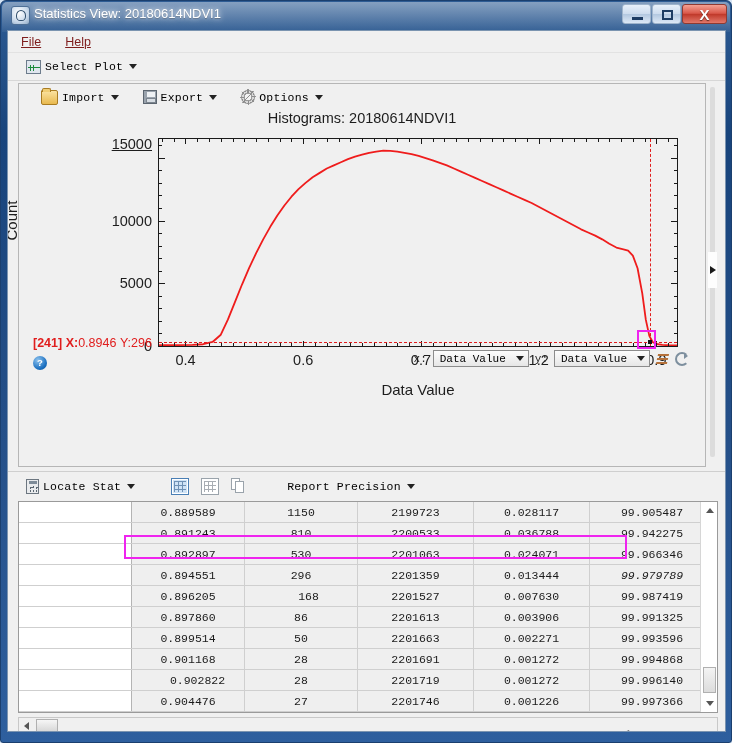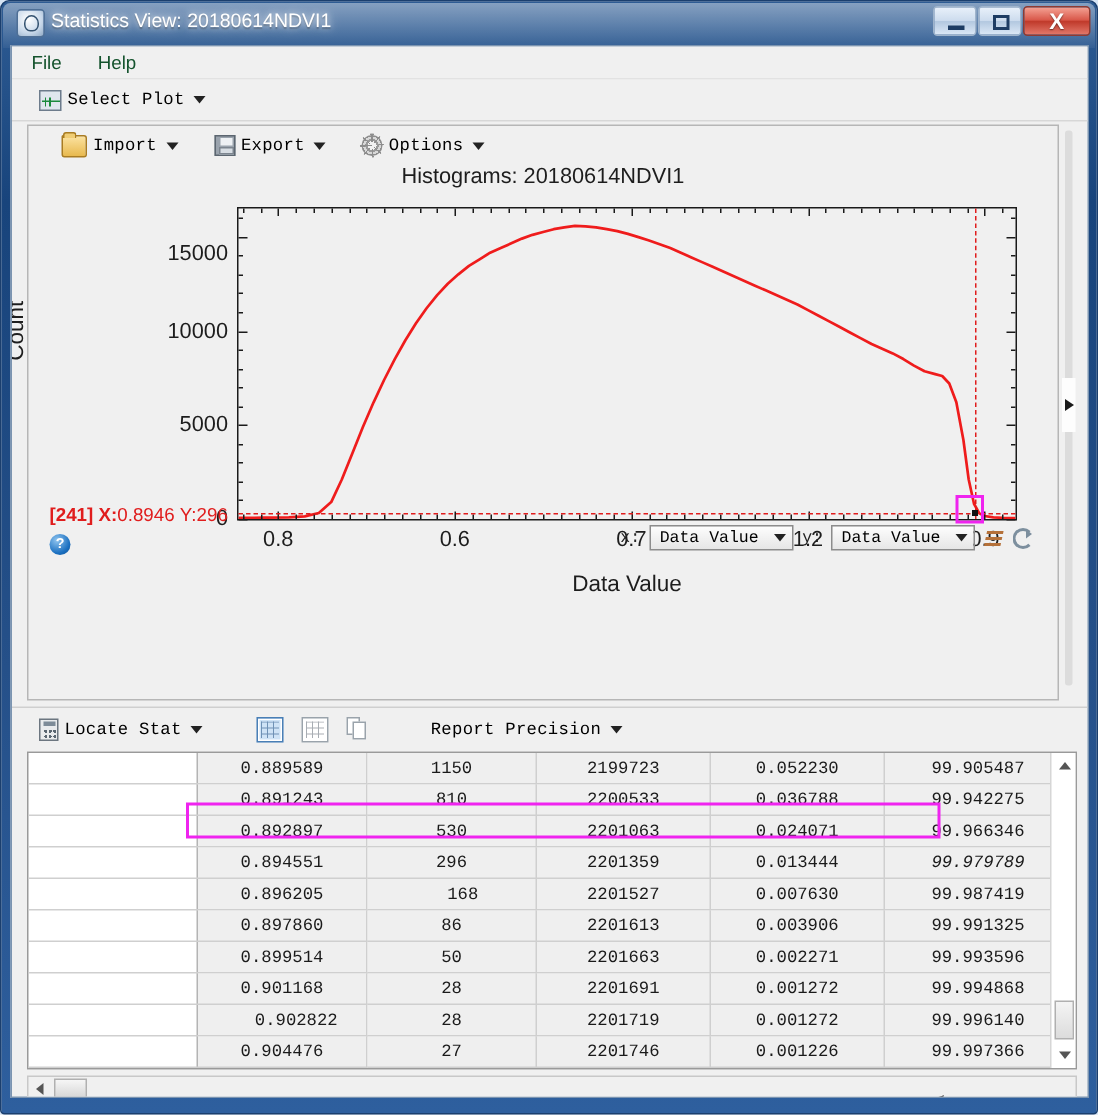--- a/index.html
+++ b/index.html
@@ -71,21 +71,21 @@
     box-sizing:border-box;overflow:hidden;
   }
 
   
   .menubar{
     position:absolute;left:0;top:0;width:100%;height:22px;
     background:#f0f0f0;border-bottom:1px solid #e2e2e2;
     display:flex;align-items:center;padding-left:10px;gap:18px;
     box-sizing:border-box;
   }
-  .menu-item{font-size:12.5px;color:#14532d;padding:2px 3px;cursor:default;}
+  .menu-item{font-size:12.5px;color:#7f1d1d;padding:2px 3px;cursor:default;text-decoration:underline;}
 
   
   .toolbar-top{
     position:absolute;left:0;top:22px;width:100%;height:28px;
     background:#f0f0f0;display:flex;align-items:center;padding-left:14px;
     box-sizing:border-box;border-bottom:1px solid #d7d7d7;
   }
   .tb-btn{display:flex;align-items:center;gap:4px;cursor:default;padding:2px 4px;}
   .tb-label{font-family:"Liberation Mono",monospace;font-size:11.5px;color:#000;letter-spacing:.2px;}
   .caret{
@@ -422,21 +422,21 @@
             <div class="tick-mr" style="top: 207px;"></div>
             <div class="ytick" style="top: 207px;">0</div>
             <div class="tick-m" style="top: 144.273px;"></div>
             <div class="tick-mr" style="top: 144.273px;"></div>
             <div class="ytick" style="top: 144.273px;">5000</div>
             <div class="tick-m" style="top: 81.5455px;"></div>
             <div class="tick-mr" style="top: 81.5455px;"></div>
             <div class="ytick" style="top: 81.5455px;">10000</div>
             <div class="tick-m" style="top: 18.8182px;"></div>
             <div class="tick-mr" style="top: 18.8182px;"></div>
-            <div class="ytick" style="top: 30px;">15000</div>
+            <div class="ytick" style="top: 5px; text-decoration: underline;">15000</div>
             <div class="tick-m" style="top: 194.455px; width: 3px;"></div>
             <div class="tick-mr" style="top: 194.455px; width: 3px;"></div>
             <div class="tick-m" style="top: 181.909px; width: 3px;"></div>
             <div class="tick-mr" style="top: 181.909px; width: 3px;"></div>
             <div class="tick-m" style="top: 169.364px; width: 3px;"></div>
             <div class="tick-mr" style="top: 169.364px; width: 3px;"></div>
             <div class="tick-m" style="top: 156.818px; width: 3px;"></div>
             <div class="tick-mr" style="top: 156.818px; width: 3px;"></div>
             <div class="tick-m" style="top: 131.727px; width: 3px;"></div>
             <div class="tick-mr" style="top: 131.727px; width: 3px;"></div>
@@ -451,21 +451,21 @@
             <div class="tick-m" style="top: 56.4545px; width: 3px;"></div>
             <div class="tick-mr" style="top: 56.4545px; width: 3px;"></div>
             <div class="tick-m" style="top: 43.9091px; width: 3px;"></div>
             <div class="tick-mr" style="top: 43.9091px; width: 3px;"></div>
             <div class="tick-m" style="top: 31.3636px; width: 3px;"></div>
             <div class="tick-mr" style="top: 31.3636px; width: 3px;"></div>
             <div class="tick-m" style="top: 6.27273px; width: 3px;"></div>
             <div class="tick-mr" style="top: 6.27273px; width: 3px;"></div>
             <div class="tick-b" style="left: 26.4886px;"></div>
             <div class="tick-t" style="left: 26.4886px;"></div>
-            <div class="xtick" style="left: 26.4886px;">0.8</div>
+            <div class="xtick" style="left: 26.4886px;">0.4</div>
             <div class="tick-b" style="left: 144.216px;"></div>
             <div class="tick-t" style="left: 144.216px;"></div>
             <div class="xtick" style="left: 144.216px;">0.6</div>
             <div class="tick-b" style="left: 261.943px;"></div>
             <div class="tick-t" style="left: 261.943px;"></div>
             <div class="xtick" style="left: 261.943px;">0.7</div>
             <div class="tick-b" style="left: 379.67px;"></div>
             <div class="tick-t" style="left: 379.67px;"></div>
             <div class="xtick" style="left: 379.67px;">1.2</div>
             <div class="tick-b" style="left: 497.398px;"></div>
@@ -611,21 +611,21 @@
     </div>
 
     <div class="table-wrap">
       <table class="stats" id="stats-table">
           <tbody>
             <tr>
               <td class="blank" style="width: 110px;"></td>
               <td style="width: 110px;">0.889589</td>
               <td style="width: 110px;">1150</td>
               <td style="width: 113px;">2199723</td>
-              <td style="width: 113px;">0.052230</td>
+              <td style="width: 113px;">0.028117</td>
               <td style="width: 122px;">99.905487</td>
             </tr>
             <tr>
               <td class="blank" style="width: 110px;"></td>
               <td class="sel" style="width: 110px;">0.891243</td>
               <td style="width: 110px;">810</td>
               <td style="width: 113px;">2200533</td>
               <td style="width: 113px;">0.036788</td>
               <td style="width: 122px;">99.942275</td>
             </tr>

